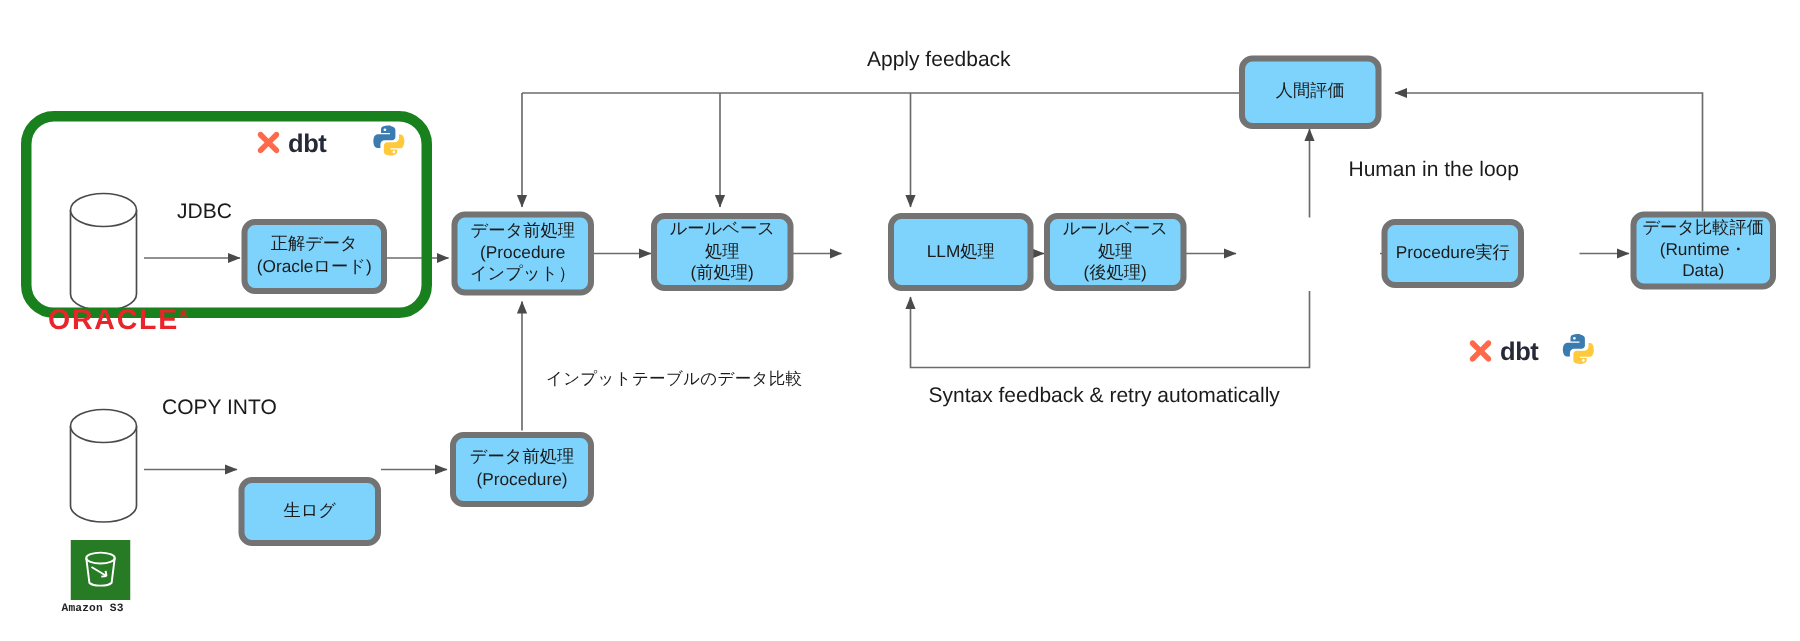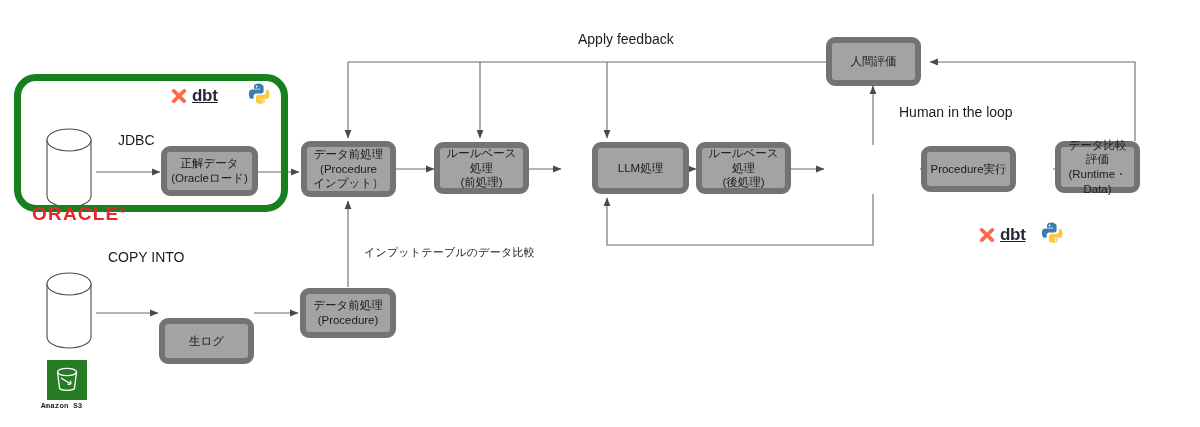--- a/index.html
+++ b/index.html
@@ -7,21 +7,21 @@
     width:1200px;height:427px;position:relative;overflow:hidden;
     font-family:"Liberation Sans","DejaVu Sans",sans-serif;
     color:#1a1a1a;
   }
   #canvas{position:absolute;left:0;top:0;width:1200px;height:427px;}
   .svg-layer{position:absolute;left:0;top:0;width:1200px;height:427px;pointer-events:none;}
 
   
   .node{
     position:absolute;box-sizing:border-box;
-    border:6px solid #737373;border-radius:9px;background:#a3a3a3;
+    border:4px solid #737373;border-radius:9px;background:#7dd3fc;
     display:flex;align-items:center;justify-content:center;
     text-align:center;line-height:1.28;
     font-size:11.5px;color:#1b1b1b;
     padding:2px 3px;
   }
   .node .lines{display:block;}
   .node .l2{display:block;}
 
   
   .lbl{
@@ -37,21 +37,21 @@
 
   
   .oracle-mark{
     position:absolute;
     color:#e8252a;font-weight:bold;font-size:19px;
     letter-spacing:1.2px;font-family:"Liberation Sans","DejaVu Sans",sans-serif;
   }
   .oracle-mark sup{font-size:8px;vertical-align:super;}
 
   
-  .dbt-logo{position:absolute;display:flex;align-items:center;gap:4px;text-decoration:underline;}
+  .dbt-logo{position:absolute;display:flex;gap:4px;}
   .dbt-x{width:18px;height:18px;display:block;}
   .dbt-word{
     font-weight:bold;font-size:17px;color:#262a38;letter-spacing:-0.3px;
     font-family:"Liberation Sans","DejaVu Sans",sans-serif;
   }
 
   
   .py-logo{position:absolute;width:24px;height:24px;}
 
   
@@ -157,21 +157,21 @@
     </span>
   </div>
 
 
   <div class="node" style="left:921px;top:146px;width:95px;height:46px;">
     <span>
       <span class="lines">Procedure実行</span>
     </span>
   </div>
 
-  <div class="node" style="left:1055px;top:141px;width:85px;height:52px;">
+  <div class="node" style="left:1087px;top:141px;width:97px;height:52px;">
     <span>
       <span class="lines">データ比較評価</span>
       <span class="l2">(Runtime・Data)</span>
     </span>
   </div>
 
   <div class="node" style="left:826px;top:37px;width:95px;height:49px;">
     <span>
       <span class="lines">人間評価</span>
     </span>
@@ -191,22 +191,23 @@
   </div>
 
   <div class="lbl" style="left:118px;top:132px;">JDBC</div>
 
   <div class="lbl" style="left:578px;top:31px;">Apply feedback</div>
 
   <div class="lbl" style="left:887px;top:104px;padding-left:12px;">Human in the loop</div>
 
   <div class="lbl jp" style="left:364px;top:245px;">インプットテーブルのデータ比較</div>
 
-
-  <div class="lbl" style="left:108px;top:249px;">COPY INTO</div>
+  <div class="lbl" style="left:619px;top:255px;">Syntax feedback &amp; retry automatically</div>
+
+  <div class="lbl" style="left:108px;top:263px;">COPY INTO</div>
 
   <div class="oracle-mark" style="left:32px;top:203px;">
     <span>ORACLE</span><sup>®</sup>
   </div>
 
   <div class="dbt-logo" style="left:170px;top:86px;">
     <svg class="dbt-x" viewBox="0 0 24 24" xmlns="http://www.w3.org/2000/svg">
       <path d="M3.2 3.2 C4.4 2.2 6.0 2.4 7.0 3.5 L12 8.6 L17 3.5 C18.0 2.4 19.6 2.2 20.8 3.2 C21.9 4.3 21.8 6.0 20.7 7.0 L15.5 12 L20.7 17 C21.8 18.0 21.9 19.7 20.8 20.8 C19.6 21.8 18.0 21.6 17 20.5 L12 15.4 L7.0 20.5 C6.0 21.6 4.4 21.8 3.2 20.8 C2.1 19.7 2.2 18.0 3.3 17 L8.5 12 L3.3 7.0 C2.2 6.0 2.1 4.3 3.2 3.2 Z" fill="#ff694a"></path>
     </svg>
     <span class="dbt-word">dbt</span>

